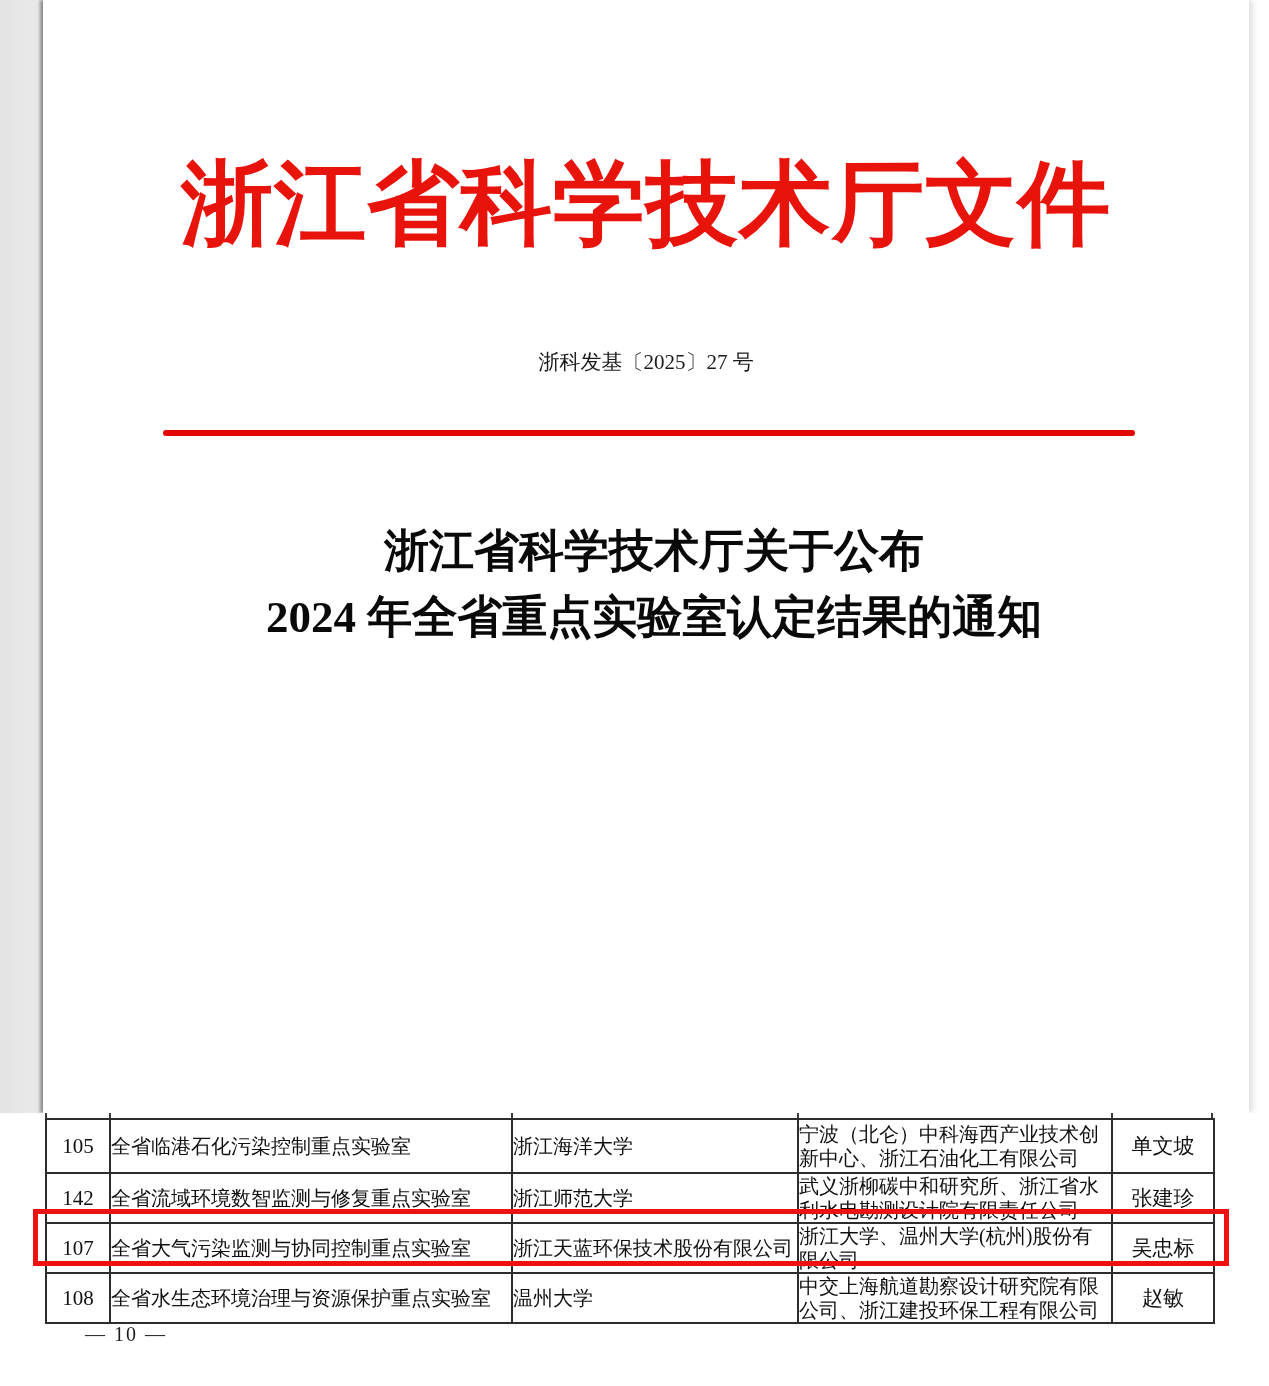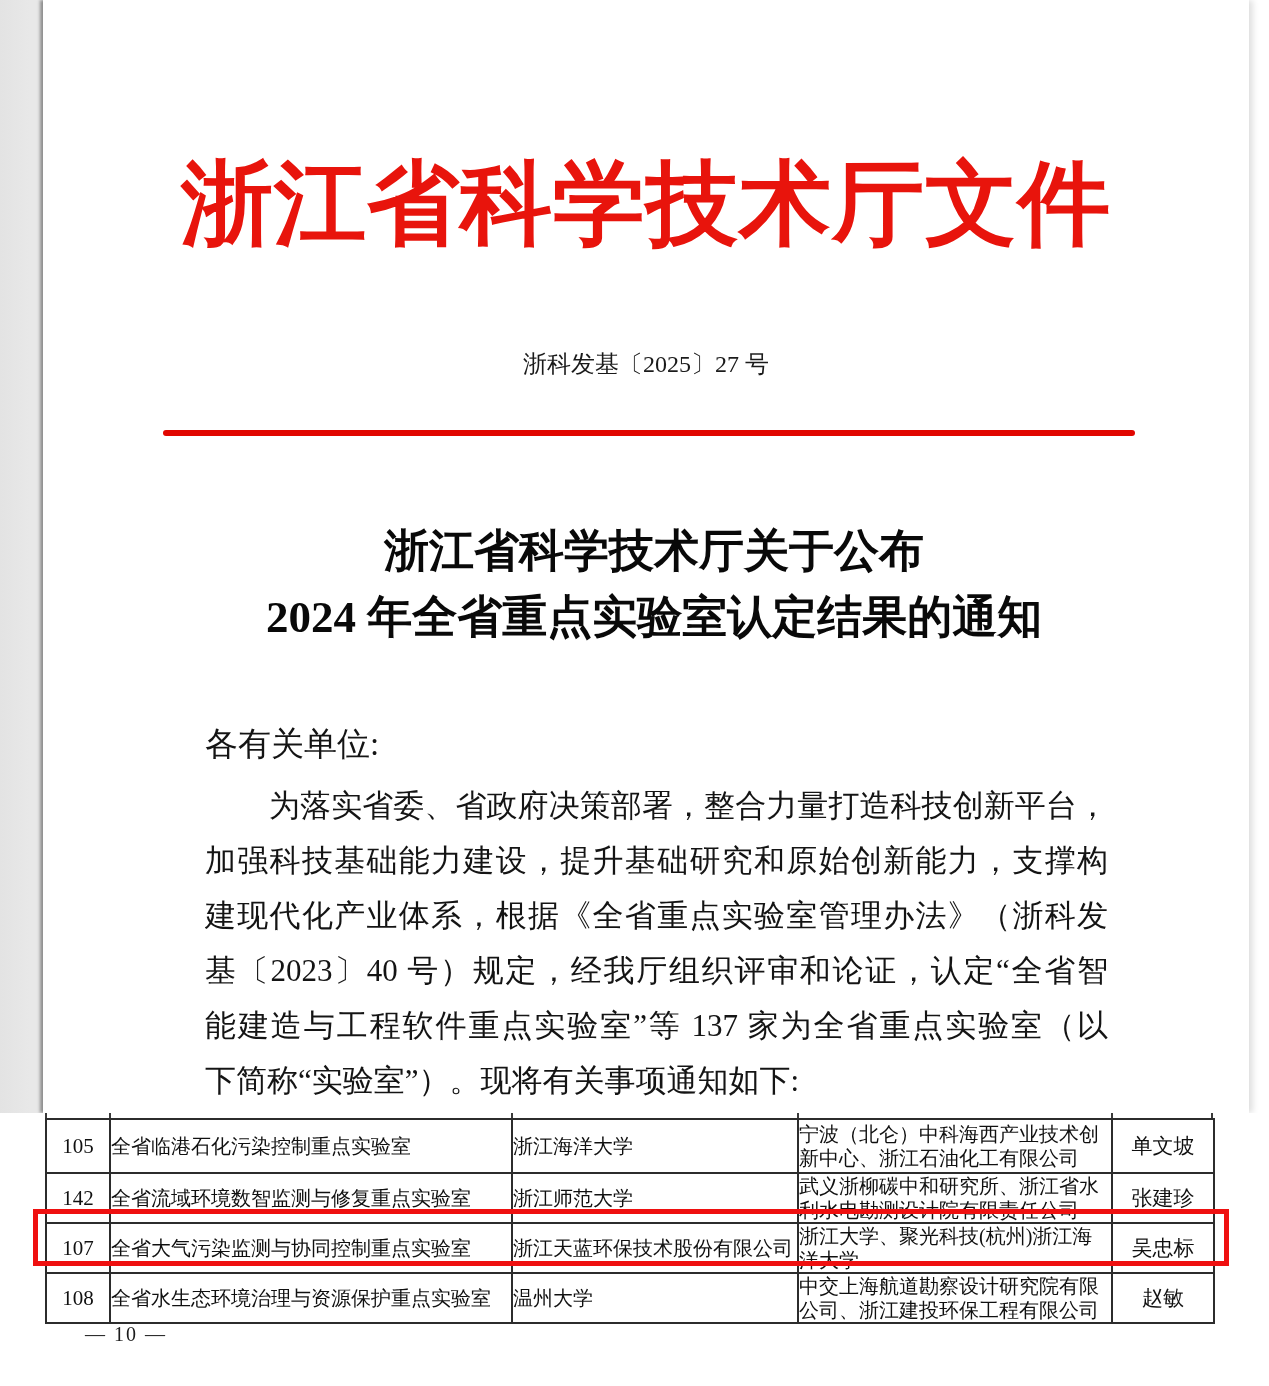--- a/index.html
+++ b/index.html
@@ -21,21 +21,21 @@
     background:#ffffff;
     box-shadow:-3px 0 3px rgba(0,0,0,0.38), 4px 0 6px rgba(0,0,0,0.12);
   }
   .header-title {
     position:absolute; top:142px; left:0; width:100%;
     text-align:center; font-size:92px; font-weight:bold;
     letter-spacing:1px; white-space:nowrap;
   }
   .doc-number {
     position:absolute; top:348px; left:0; width:100%;
-    text-align:center; font-size:24px; color:#1a1a1a; white-space:nowrap;
+    text-align:center; font-size:21px; color:#1a1a1a; white-space:nowrap;
   }
   .red-line {
     position:absolute; top:430px; left:120px; width:972px; height:6px;
     border-radius:3px;
   }
   .notice-title {
     position:absolute; top:518px; left:0; width:100%;
     text-align:center; font-weight:bold; color:#090909;
     font-size:45px; line-height:66px; white-space:nowrap;padding-left:8px;
   }
@@ -99,30 +99,21 @@
 
       <div class="doc-number">浙科发基〔2025〕27 号</div>
 
       <div class="red-line" style="background: rgb(225, 6, 0);"></div>
 
       <div class="notice-title">
         <div>浙江省科学技术厅关于公布</div>
         <div>2024 年全省重点实验室认定结果的通知</div>
       </div>
 
-      <div class="salutation">各有关单位:</div>
 
-      <div class="body-block">
-        <div class="body-line first">为落实省委、省政府决策部署，整合力量打造科技创新平台，</div>
-        <div class="body-line">加强科技基础能力建设，提升基础研究和原始创新能力，支撑构</div>
-        <div class="body-line">建现代化产业体系，根据《全省重点实验室管理办法》（浙科发</div>
-        <div class="body-line">基〔2023〕40 号）规定，经我厅组织评审和论证，认定“全省智</div>
-        <div class="body-line">能建造与工程软件重点实验室”等 137 家为全省重点实验室（以</div>
-        <div class="body-line last">下简称“实验室”）。现将有关事项通知如下:</div>
-      </div>
 
     </div>
   </div>
 
   <div class="bottom-section">
 
     <div class="stub" style="left:45px"></div>
     <div class="stub" style="left:109px"></div>
     <div class="stub" style="left:511px"></div>
     <div class="stub" style="left:797px"></div>
@@ -149,21 +140,21 @@
         <td class="c-num">142</td>
         <td class="c-lab">全省流域环境数智监测与修复重点实验室</td>
         <td class="c-inst">浙江师范大学</td>
         <td class="c-part">武义浙柳碳中和研究所、浙江省水利水电勘测设计院有限责任公司</td>
         <td class="c-dir">张建珍</td>
       </tr>
       <tr class="r2">
         <td class="c-num">107</td>
         <td class="c-lab">全省大气污染监测与协同控制重点实验室</td>
         <td class="c-inst">浙江天蓝环保技术股份有限公司</td>
-        <td class="c-part">浙江大学、聚光科技(杭州)浙江海洋大学</td>
+        <td class="c-part">浙江大学、温州大学(杭州)股份有限公司</td>
         <td class="c-dir">吴忠标</td>
       </tr>
       <tr class="r3">
         <td class="c-num">108</td>
         <td class="c-lab">全省水生态环境治理与资源保护重点实验室</td>
         <td class="c-inst">温州大学</td>
         <td class="c-part">中交上海航道勘察设计研究院有限公司、浙江建投环保工程有限公司</td>
         <td class="c-dir">赵敏</td>
       </tr>
     </tbody>

